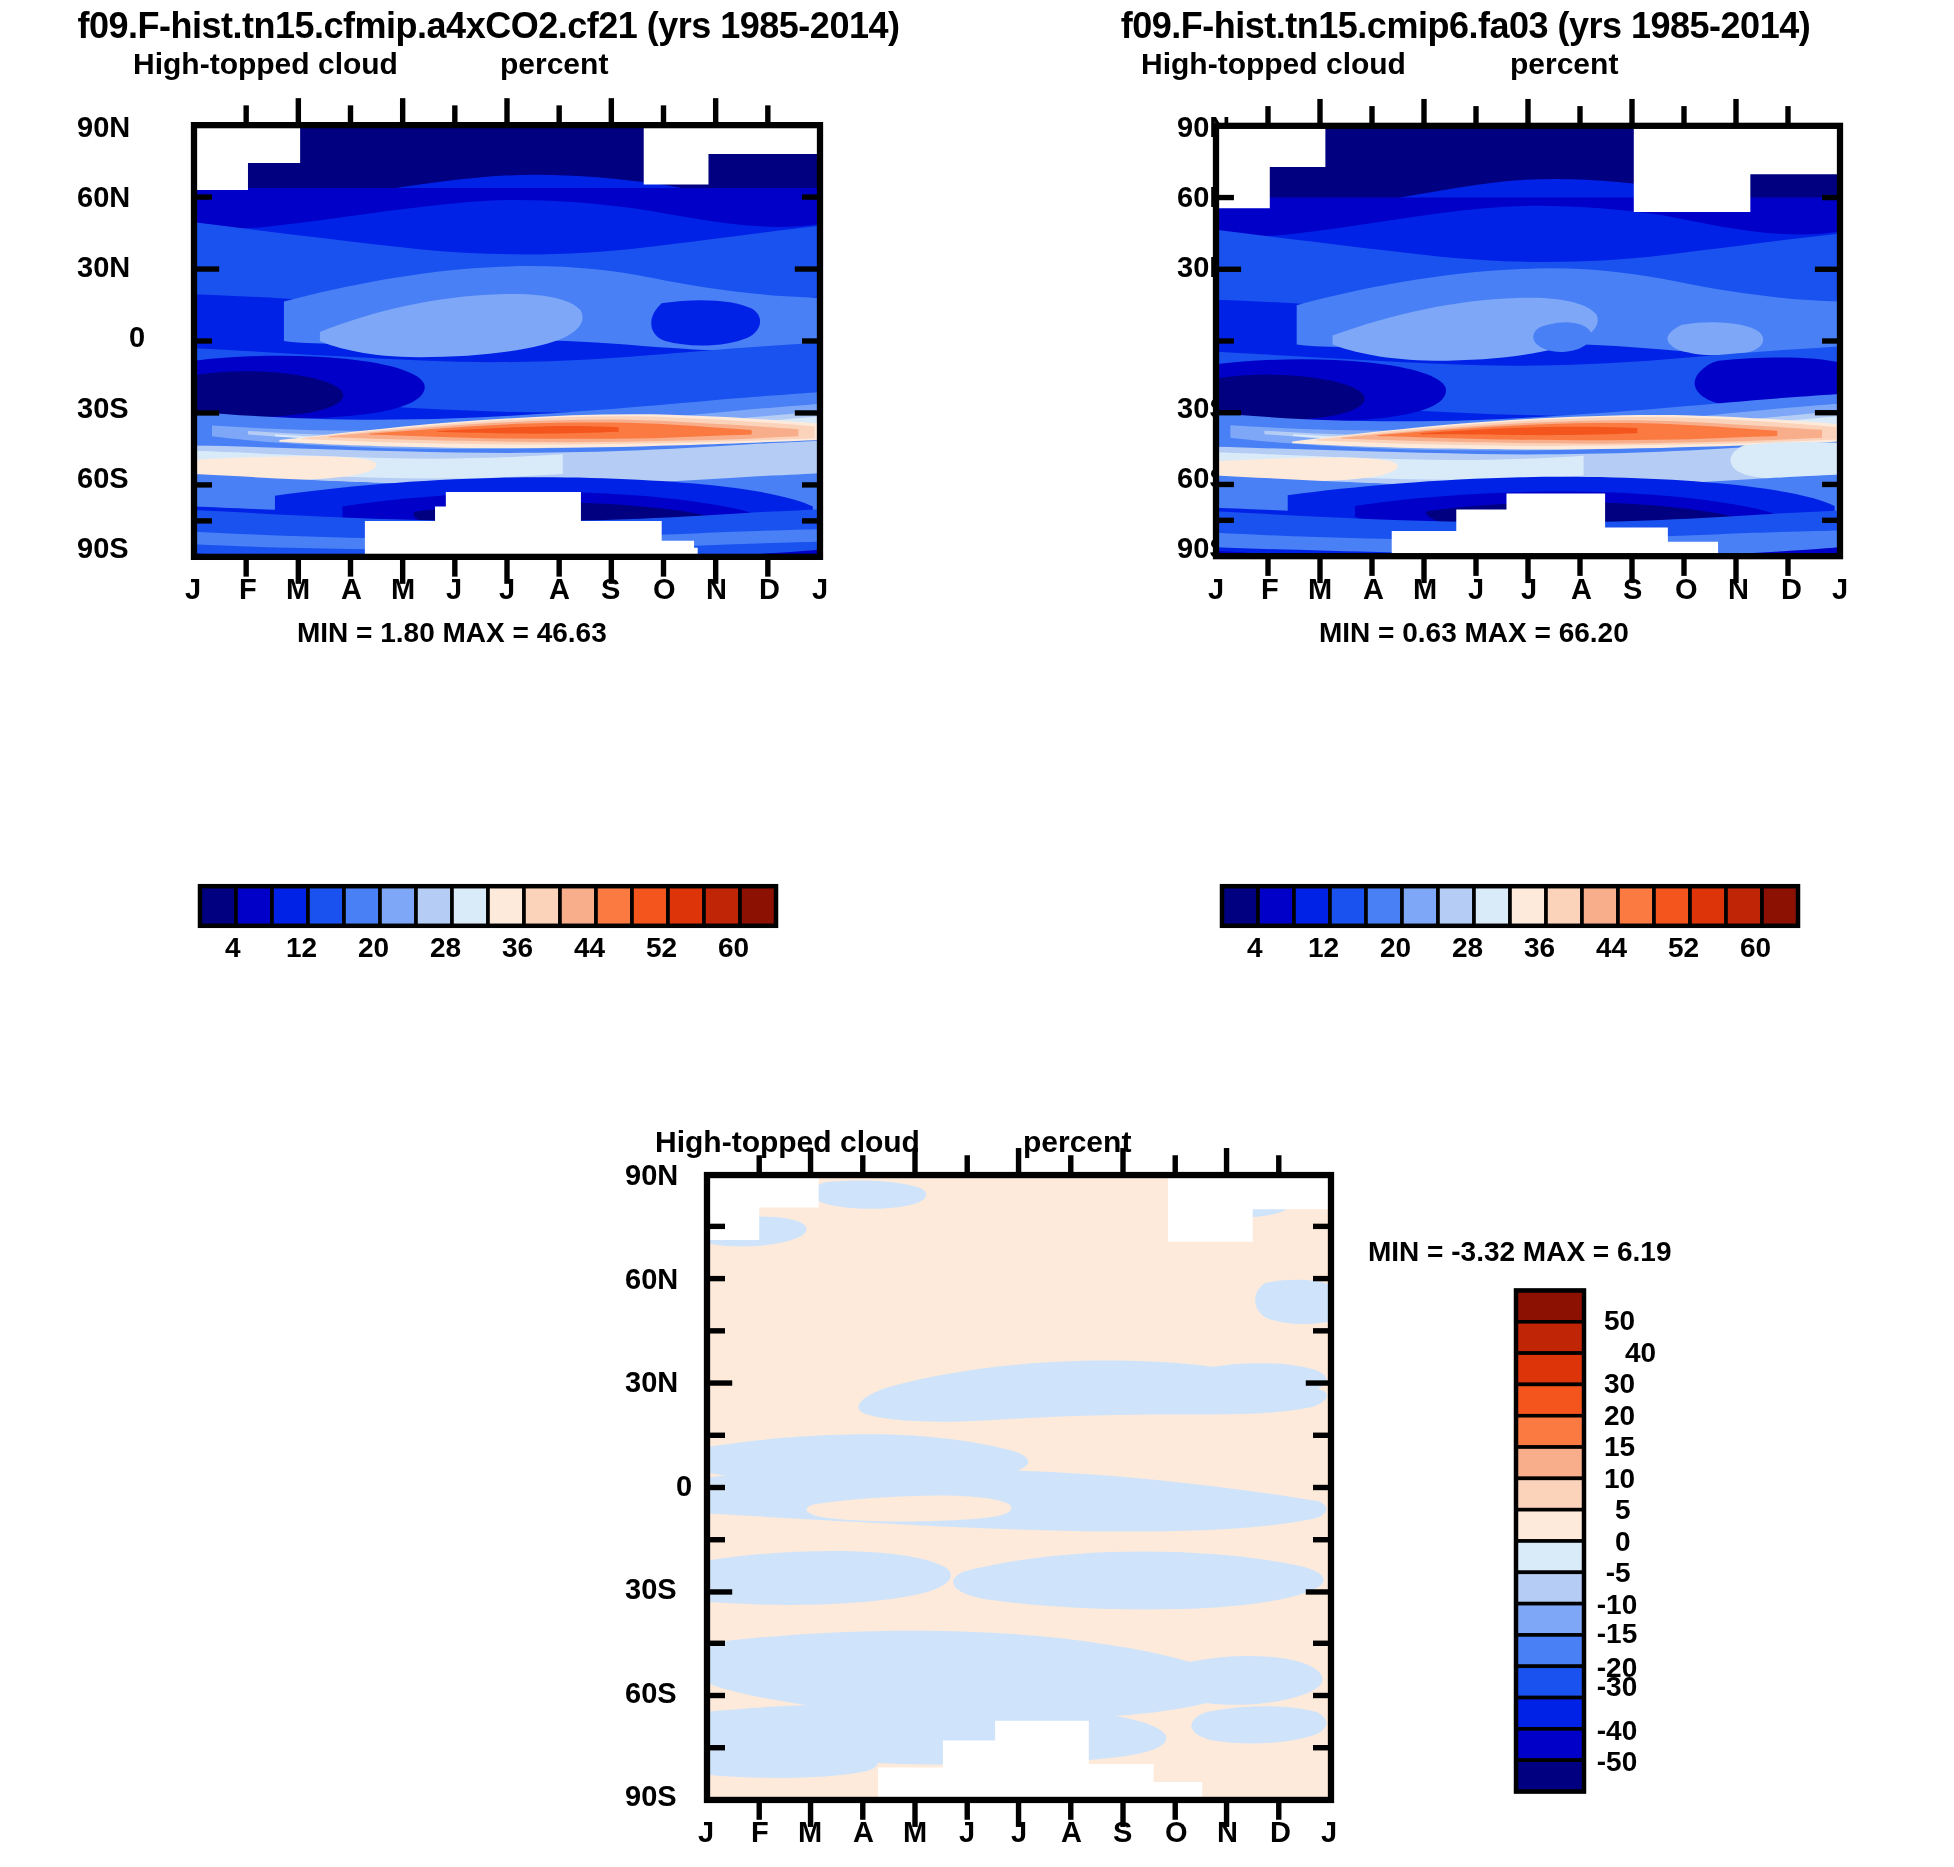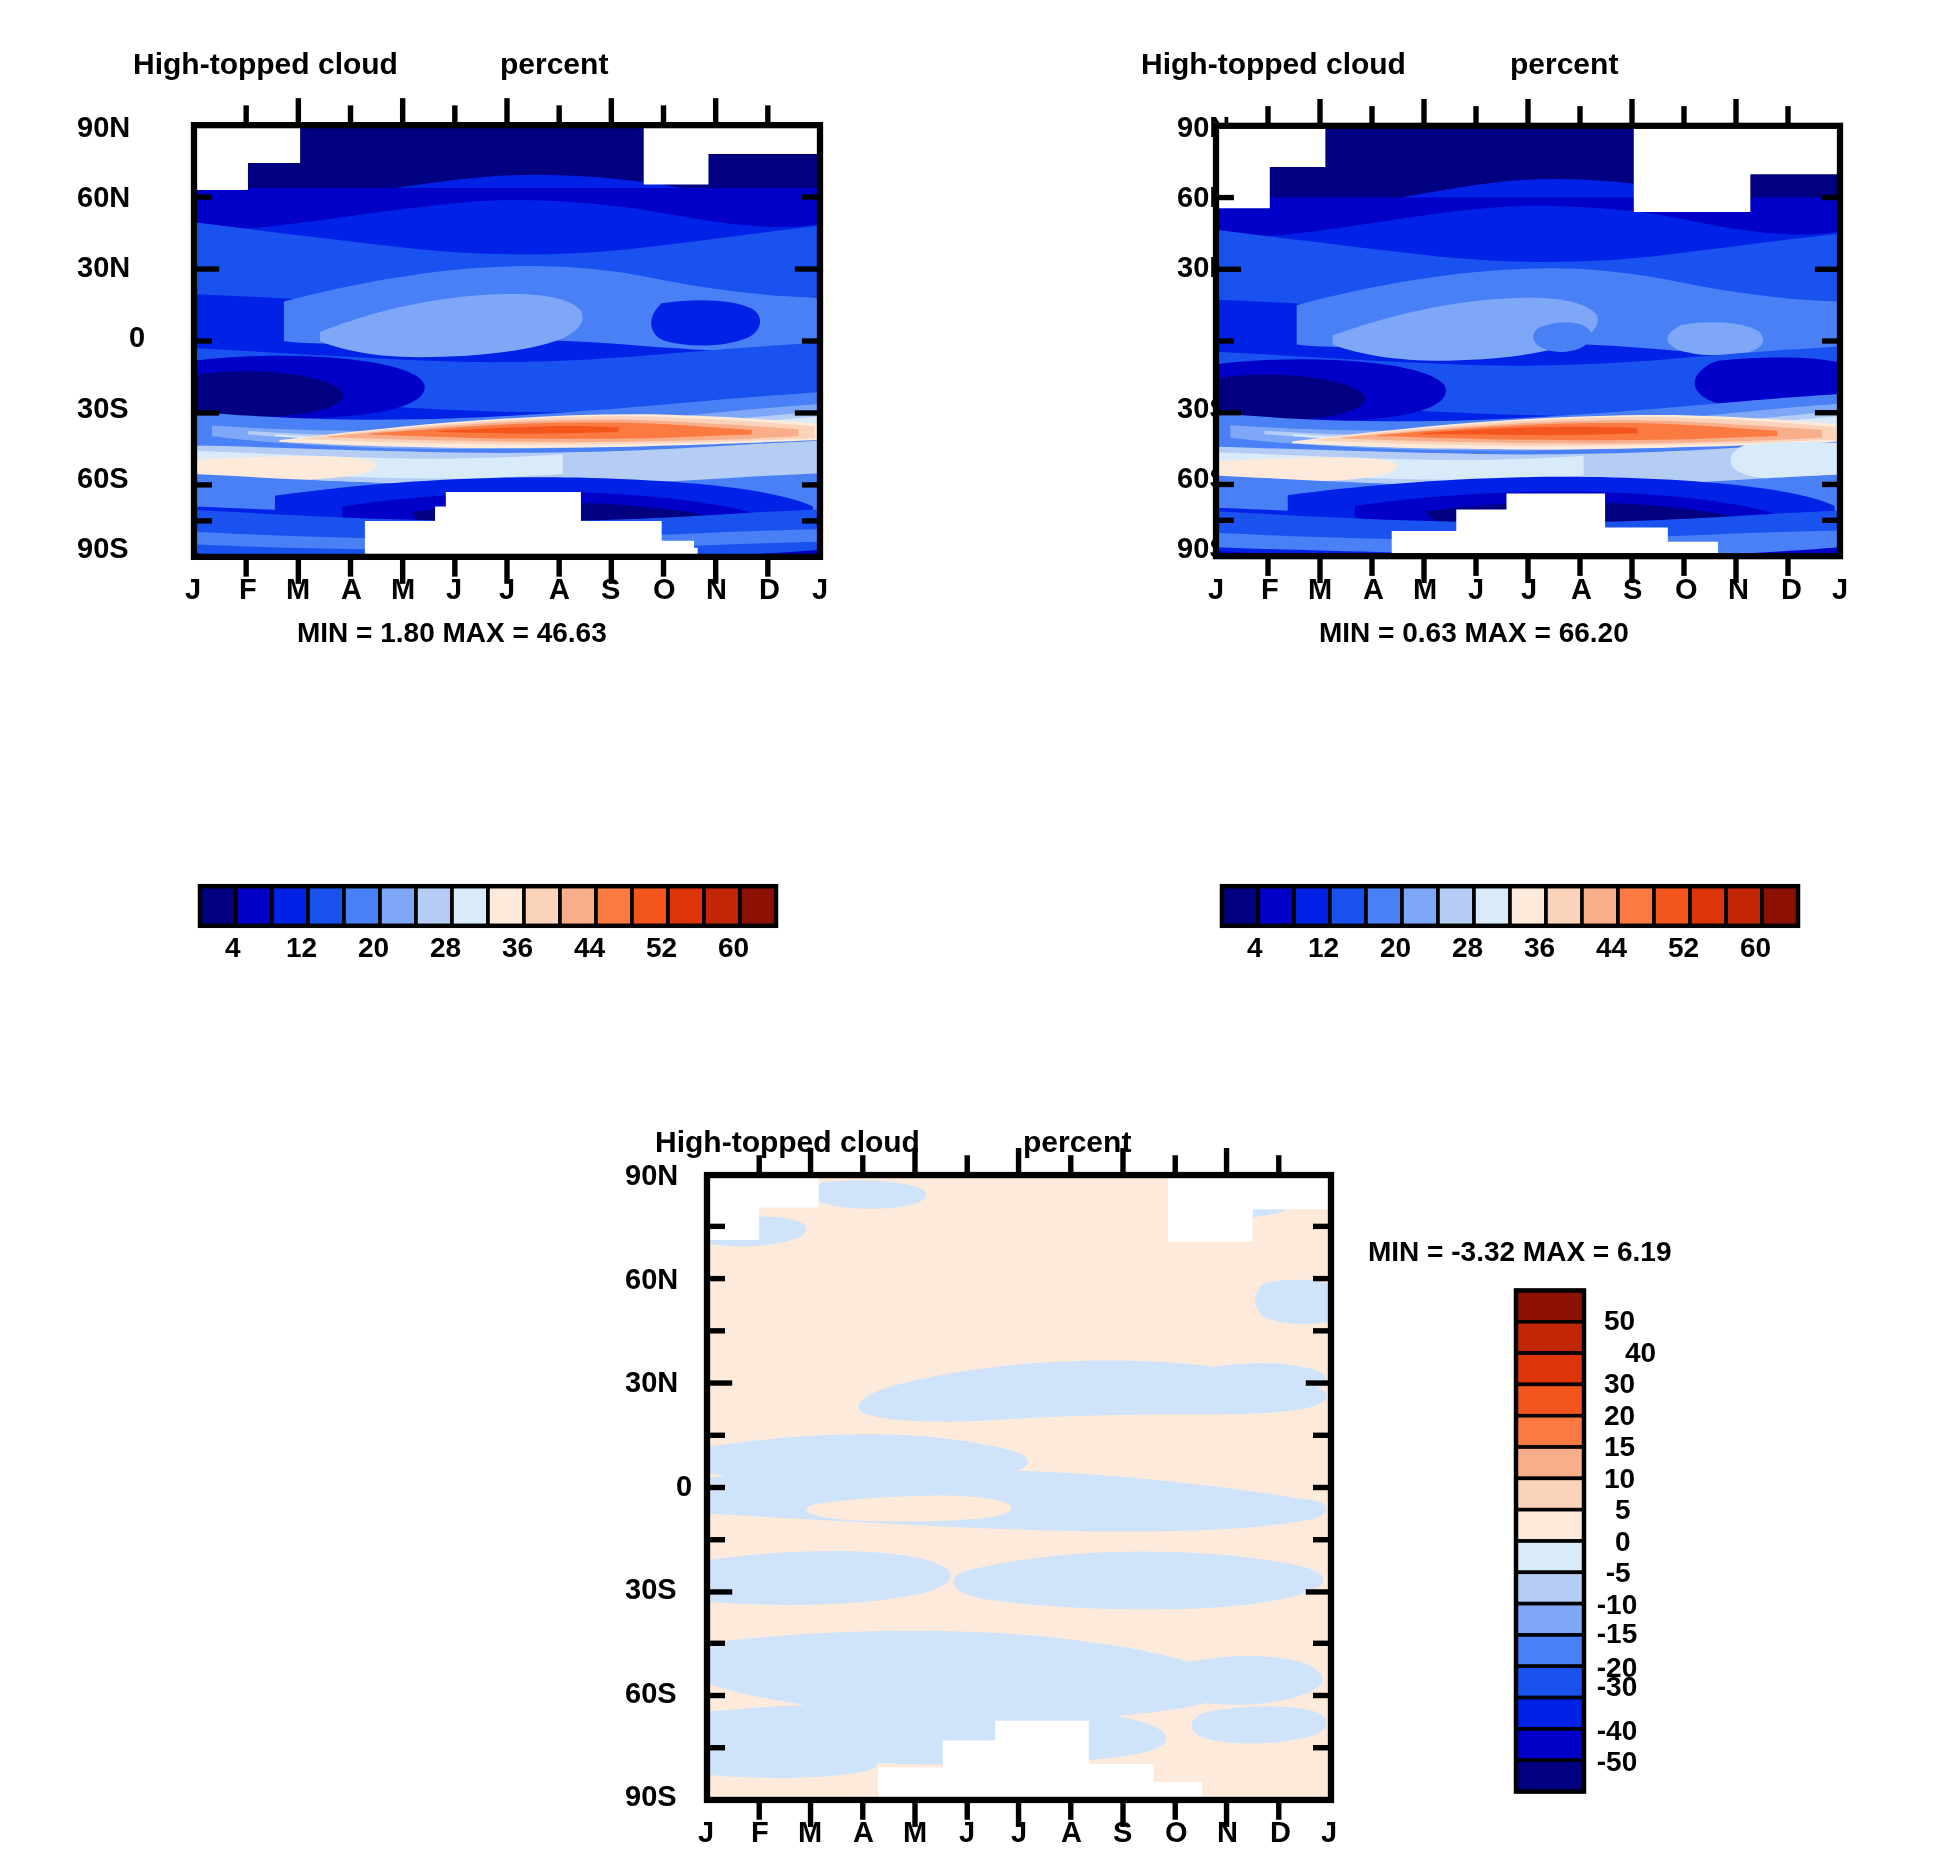--- a/index.html
+++ b/index.html
@@ -54,20 +54,21 @@
     color: #000;
     white-space: nowrap;
   }
   svg { display: block; overflow: visible; }
 </style>
 </head>
 <body>
 
 <div class="panel" style="left:0;top:0;width:977px;height:999px;">
 
+  <div class="ttl main-title" style="left:0;top:5.4px;width:977px;">f09.F-hist.tn15.cfmip.a4xCO2.cf21 (yrs 1985-2014)</div>
 
   <div class="ttl sub-lbl" style="left:133px;top:47px;">High-topped cloud</div>
   <div class="ttl sub-lbl" style="left:500px;top:47px;">percent</div>
 
   <div class="axlbl" style="left:77px;top:111px;">90N</div>
   <div class="axlbl" style="left:77px;top:181px;">60N</div>
   <div class="axlbl" style="left:77px;top:251px;">30N</div>
   <div class="axlbl" style="left:129px;top:321px;">0</div>
   <div class="axlbl" style="left:77px;top:392px;">30S</div>
   <div class="axlbl" style="left:77px;top:462px;">60S</div>
@@ -229,20 +230,21 @@
     <span class="cbar-lbl" style="left:230px;top:0;">28</span>
     <span class="cbar-lbl" style="left:302px;top:0;">36</span>
     <span class="cbar-lbl" style="left:374px;top:0;">44</span>
     <span class="cbar-lbl" style="left:446px;top:0;">52</span>
     <span class="cbar-lbl" style="left:518px;top:0;">60</span>
   </div>
 </div>
 
 <div class="panel" style="left:977px;top:0;width:977px;height:999px;">
 
+  <div class="ttl main-title" style="left:0;top:5.4px;width:977px;">f09.F-hist.tn15.cmip6.fa03 (yrs 1985-2014)</div>
 
   <div class="ttl sub-lbl" style="left:164px;top:47px;">High-topped cloud</div>
   <div class="ttl sub-lbl" style="left:533px;top:47px;">percent</div>
 
   <div class="axlbl" style="left:200px;top:111px;">90N</div>
   <div class="axlbl" style="left:200px;top:181px;">60N</div>
   <div class="axlbl" style="left:200px;top:251px;">30N</div>
   <div class="axlbl" style="left:251px;top:321px;">0</div>
   <div class="axlbl" style="left:200px;top:392px;">30S</div>
   <div class="axlbl" style="left:200px;top:462px;">60S</div>

